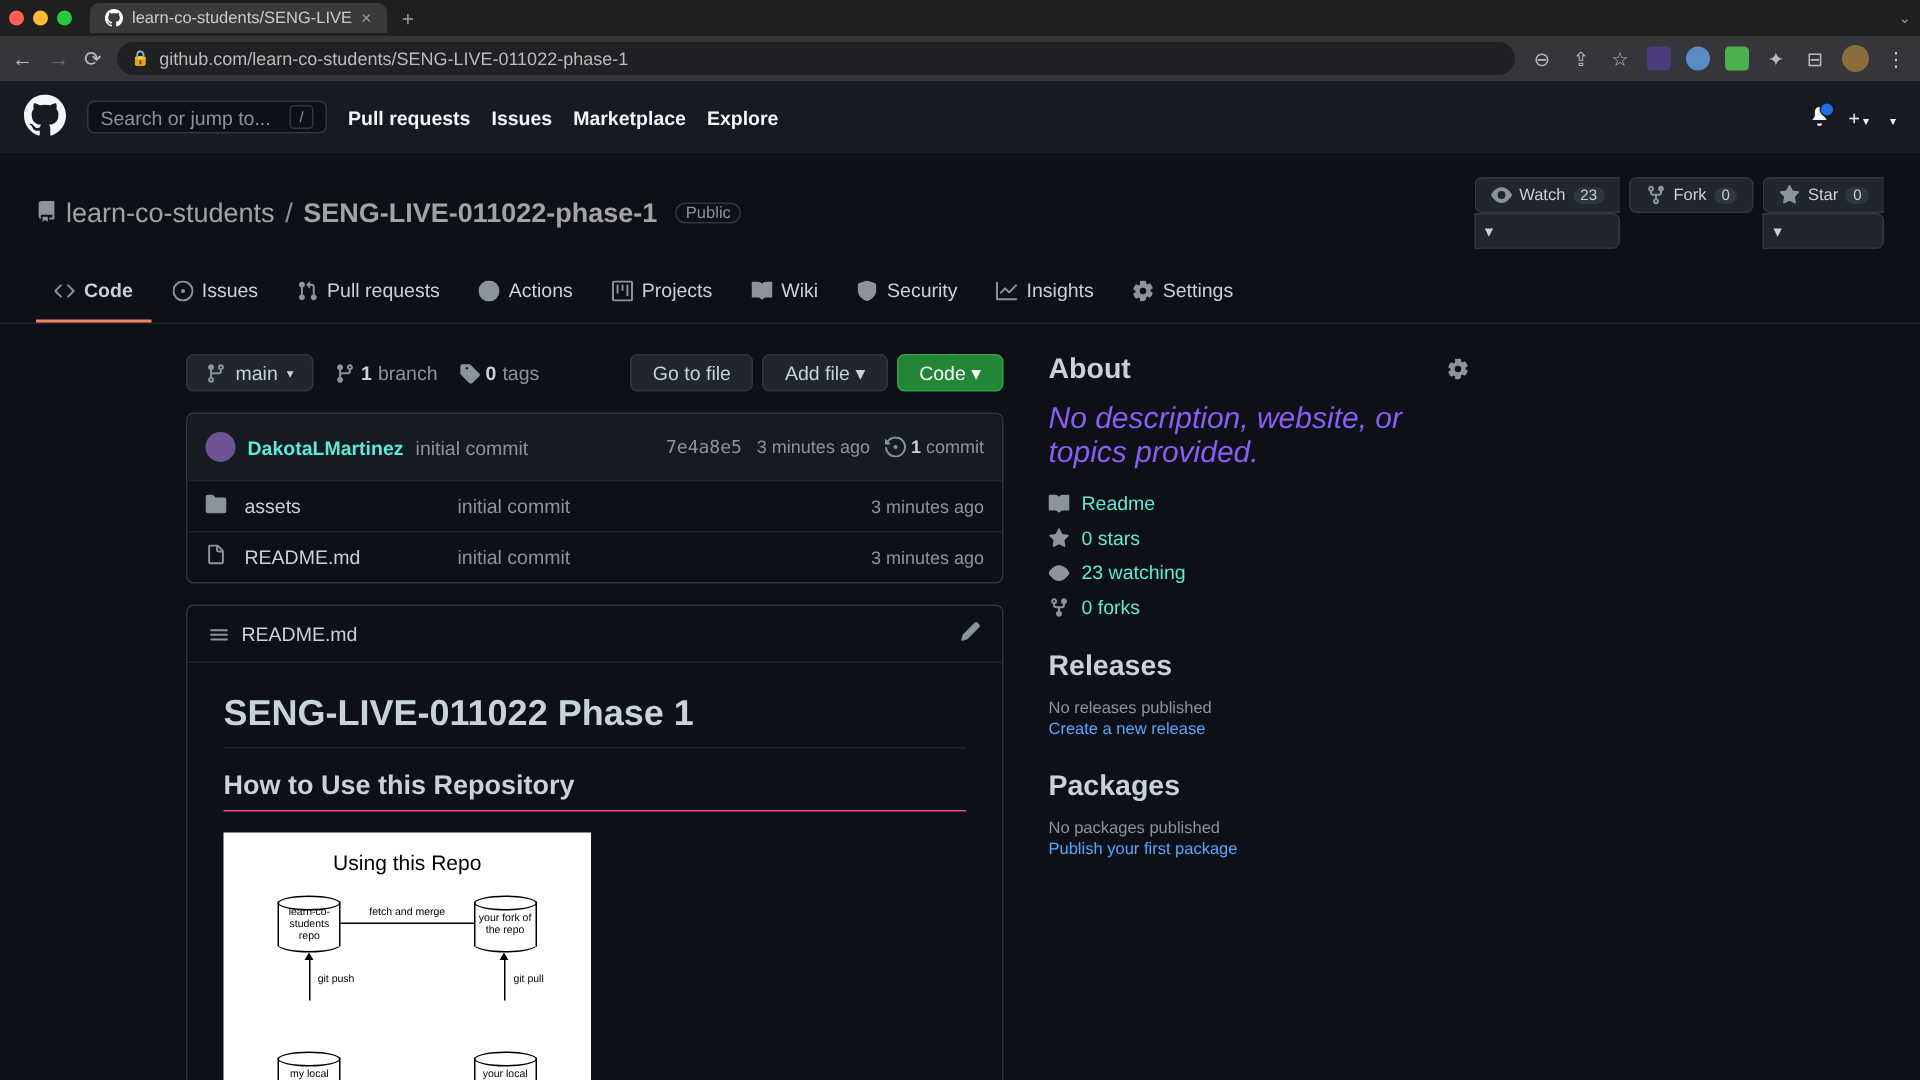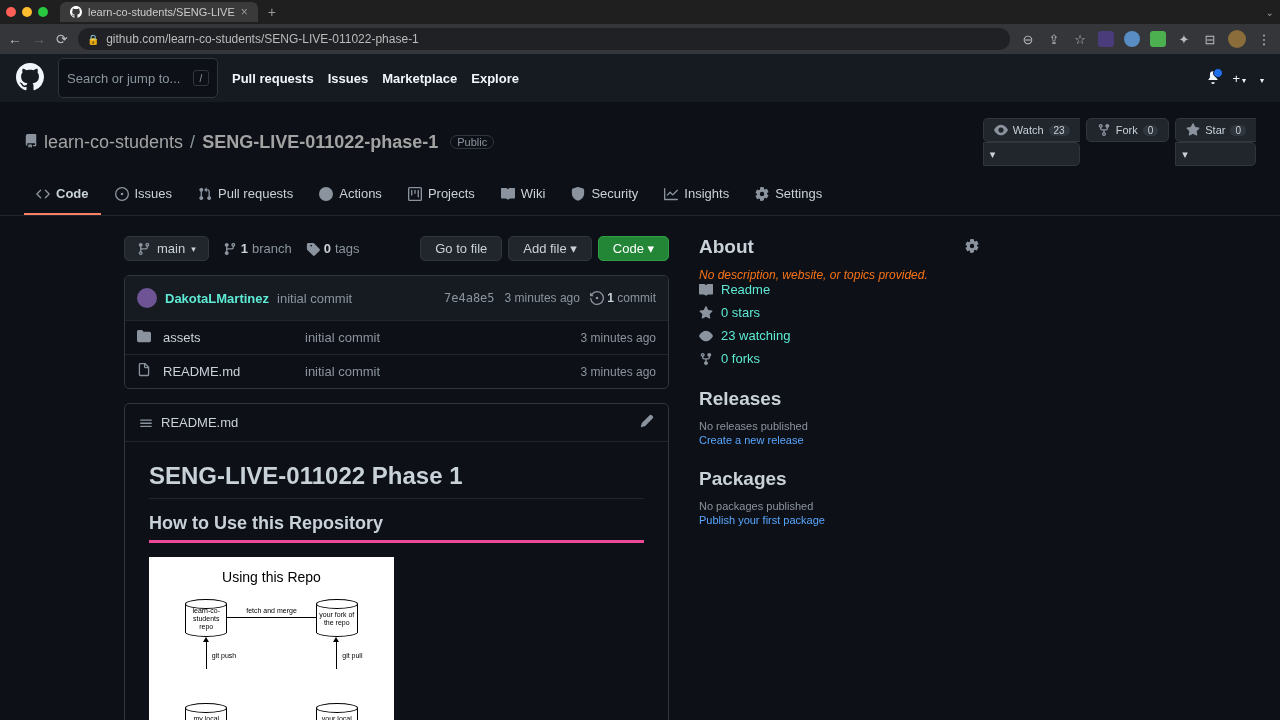--- a/index.html
+++ b/index.html
@@ -26,21 +26,21 @@
 .url-bar .lock { color: #888; font-size: 10px; }
 .toolbar-icons { display: flex; gap: 10px; align-items: center; color: #bbb; }
 .toolbar-icon { font-size: 13px; cursor: pointer; width: 16px; height: 16px; display: flex; align-items: center; justify-content: center; }
 .ext-icon { width: 16px; height: 16px; border-radius: 3px; }
 .avatar-small { width: 18px; height: 18px; border-radius: 50%; background: #8a6d3b; }
 .menu-dots { color: #ccc; }
 
 
 .gh-header { height: 48px; background: #161b22; display: flex; align-items: center; padding: 0 16px; gap: 14px; }
 .gh-logo svg { width: 28px; height: 28px; fill: #f0f6fc; }
-.gh-search { width: 160px; height: 40px; background: #0d1117; border: 1px solid #30363d; border-radius: 5px; padding: 0 8px; display: flex; align-items: center; justify-content: space-between; font-size: 13px; color: #8b949e; }
+.gh-search { width: 160px; height: 22px; background: #0d1117; border: 1px solid #30363d; border-radius: 5px; padding: 0 8px; display: flex; align-items: center; justify-content: space-between; font-size: 13px; color: #8b949e; }
 .gh-search .slash { border: 1px solid #30363d; border-radius: 3px; width: 16px; height: 16px; display: flex; align-items: center; justify-content: center; font-size: 10px; }
 .gh-nav { display: flex; gap: 14px; }
 .gh-nav-item { color: #f0f6fc; font-size: 13px; font-weight: 600; cursor: pointer; }
 .gh-header-right { margin-left: auto; display: flex; gap: 12px; align-items: center; }
 .gh-header-icon { color: #f0f6fc; font-size: 13px; cursor: pointer; position: relative; }
 .notif-dot::after { content: ''; position: absolute; top: -2px; right: -3px; width: 8px; height: 8px; background: #1f6feb; border-radius: 50%; border: 1px solid #161b22; }
 .gh-avatar { width: 18px; height: 18px; border-radius: 50%; background: #6e5494; }
 .caret-down { font-size: 8px; margin-left: 2px; }
 
 
@@ -96,42 +96,42 @@
 .file-commit { color: #8b949e; flex: 1; }
 .file-time { color: #8b949e; font-size: 12px; }
 
 
 .readme-box { border: 1px solid #30363d; border-radius: 5px; margin-top: 14px; }
 .readme-header { display: flex; align-items: center; gap: 8px; padding: 10px 14px; border-bottom: 1px solid #21262d; font-size: 13px; }
 .readme-header svg { width: 14px; height: 14px; fill: #8b949e; }
 .readme-edit { margin-left: auto; color: #8b949e; cursor: pointer; }
 .readme-body { padding: 20px 24px; }
 .readme-body h1 { font-size: 24px; font-weight: 600; margin-bottom: 14px; border-bottom: 1px solid #21262d; padding-bottom: 8px; }
-.readme-body h2 { font-size: 18px; font-weight: 600; margin-bottom: 14px; border-bottom: 3px solid #ec4899; padding-bottom: 6px; }
+.readme-body h2 { font-size: 18px; font-weight: 600; margin-bottom: 14px; border-bottom: 1px solid #ec4899; padding-bottom: 6px; }
 
 
 .diagram { background: #fff; color: #000; width: 245px; padding: 12px; font-size: 9px; }
 .diagram-title { text-align: center; font-size: 14px; font-weight: 400; margin-bottom: 14px; }
 .diagram-grid { display: grid; grid-template-columns: 1fr 1fr; gap: 30px 60px; position: relative; padding: 0 10px; }
 .cylinder { position: relative; width: 42px; height: 38px; margin: 0 auto; }
 .cylinder::before { content: ''; position: absolute; top: 0; left: 0; right: 0; height: 8px; border: 1px solid #000; border-radius: 50%; background: #fff; z-index: 2; }
 .cylinder::after { content: ''; position: absolute; bottom: 0; left: 0; right: 0; height: 8px; border: 1px solid #000; border-radius: 50%; background: #fff; }
 .cyl-body { position: absolute; top: 4px; bottom: 4px; left: 0; right: 0; border-left: 1px solid #000; border-right: 1px solid #000; background: #fff; z-index: 1; display: flex; align-items: center; justify-content: center; text-align: center; font-size: 7px; line-height: 1.1; padding-top: 2px; }
 .diagram-arrow-h { position: absolute; top: 18px; left: 62px; right: 62px; height: 1px; background: #000; }
 .diagram-arrow-h::after { content: ''; position: absolute; right: -4px; top: -3px; border-left: 5px solid #000; border-top: 3px solid transparent; border-bottom: 3px solid transparent; }
 .diagram-arrow-h .label { position: absolute; top: -10px; left: 50%; transform: translateX(-50%); font-size: 7px; white-space: nowrap; background: #fff; padding: 0 2px; }
 .diagram-arrow-v { width: 1px; height: 28px; background: #000; margin: 4px auto; position: relative; }
 .diagram-arrow-v::before { content: ''; position: absolute; top: -4px; left: -3px; border-bottom: 5px solid #000; border-left: 3px solid transparent; border-right: 3px solid transparent; }
 .diagram-arrow-v .label { position: absolute; top: 50%; left: 6px; transform: translateY(-50%); font-size: 7px; white-space: nowrap; }
 
 
 .side-section { margin-bottom: 22px; }
 .side-heading { font-size: 19px; font-weight: 600; margin-bottom: 10px; display: flex; justify-content: space-between; align-items: center; }
 .side-heading .gear { color: #8b949e; cursor: pointer; font-size: 13px; }
-.side-desc { color: #f97316; font-style: italic; font-size: 12px; }
+.side-desc { color: #8b5cf6; font-style: italic; font-size: 20px; margin-bottom: 14px; }
 .side-list { display: flex; flex-direction: column; gap: 8px; }
 .side-item { display: flex; align-items: center; gap: 8px; font-size: 13px; color: #5eead4; cursor: pointer; }
 .side-item svg { width: 14px; height: 14px; fill: #8b949e; }
 .side-subtext { font-size: 11px; color: #8b949e; margin-bottom: 2px; }
 .side-link { font-size: 11px; color: #58a6ff; cursor: pointer; }
 
 ::-webkit-scrollbar { width: 10px; }
 ::-webkit-scrollbar-track { background: #0d1117; }
 ::-webkit-scrollbar-thumb { background: #30363d; border-radius: 5px; }
 </style>

